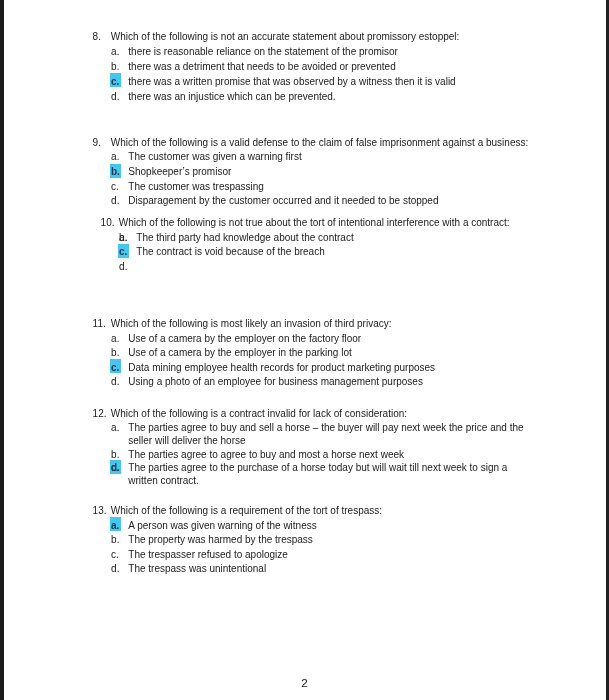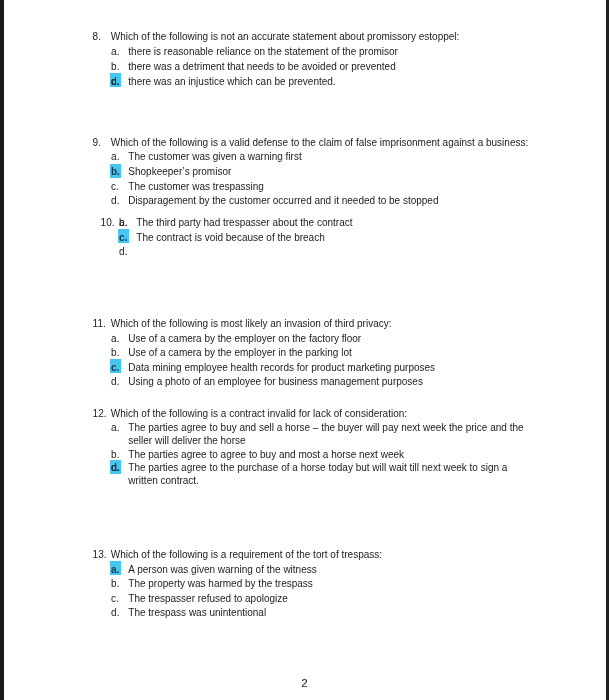--- a/index.html
+++ b/index.html
@@ -82,52 +82,52 @@
 <body>
 
 <div class="page">
   <div class="edge edge-left"></div>
   <div class="edge edge-right"></div>
   <div id="questions" class="questions">
       <div class="q" style="top: 30.3px;">
         <div class="q-stem" style="line-height:14.85px"><span class="q-num" style="line-height:14.85px">8.</span><span>Which of the following is not an accurate statement about promissory estoppel:</span></div>
         <div class="opt" style="line-height:14.85px"><span class="opt-label" style="line-height:14.85px">a.</span><span>there is reasonable reliance on the statement of the promisor</span></div>
         <div class="opt" style="line-height:14.85px"><span class="opt-label" style="line-height:14.85px">b.</span><span>there was a detriment that needs to be avoided or prevented</span></div>
-        <div class="opt" style="line-height:14.85px"><span class="opt-label hl" style="line-height:14.85px">c.</span></div>
+        <div class="opt" style="line-height:14.85px"><span class="opt-label hl" style="line-height:14.85px">c.</span><span>there was a written promise that was observed by a witness then it is valid</span></div>
         <div class="opt" style="line-height:14.85px"><span class="opt-label" style="line-height:14.85px">d.</span><span>there was an injustice which can be prevented.</span></div>
       </div>
       <div class="q" style="top: 135.8px;">
         <div class="q-stem" style="line-height:14.6px"><span class="q-num" style="line-height:14.6px">9.</span><span>Which of the following is a valid defense to the claim of false imprisonment against a business:</span></div>
         <div class="opt" style="line-height:14.6px"><span class="opt-label" style="line-height:14.6px">a.</span><span>The customer was given a warning first</span></div>
         <div class="opt" style="line-height:14.6px"><span class="opt-label hl" style="line-height:14.6px">b.</span><span>Shopkeeper’s promisor</span></div>
         <div class="opt" style="line-height:14.6px"><span class="opt-label" style="line-height:14.6px">c.</span><span>The customer was trespassing</span></div>
         <div class="opt" style="line-height:14.6px"><span class="opt-label" style="line-height:14.6px">d.</span><span>Disparagement by the customer occurred and it needed to be stopped</span></div>
       </div>
       <div class="q" style="top: 216px; padding-left: 8px;">
-        <div class="q-stem" style="line-height:14.5px"><span class="q-num" style="line-height:14.5px">10.</span></div>
+        <div class="q-stem" style="line-height:14.5px"><span class="q-num" style="line-height:14.5px">10.</span><span>Which of the following is not true about the tort of intentional interference with a contract:</span></div>
         <div class="opt" style="line-height:14.5px"><span class="opt-label" style="line-height:14.5px">a.</span></div>
-        <div class="opt" style="line-height:14.5px"><span class="opt-label" style="line-height:14.5px">b.</span><span>The third party had trespasser about the contract</span></div>
+        <div class="opt" style="line-height:14.5px"><span class="opt-label" style="line-height:14.5px">b.</span><span>The third party had knowledge about the contract</span></div>
         <div class="opt" style="line-height:14.5px"><span class="opt-label hl" style="line-height:14.5px">c.</span><span>The contract is void because of the breach</span></div>
         <div class="opt" style="line-height:14.5px"><span class="opt-label" style="line-height:14.5px">d.</span></div>
       </div>
       <div class="q" style="top: 317px;">
         <div class="q-stem" style="line-height:14.5px"><span class="q-num" style="line-height:14.5px">11.</span><span>Which of the following is most likely an invasion of third privacy:</span></div>
         <div class="opt" style="line-height:14.5px"><span class="opt-label" style="line-height:14.5px">a.</span><span>Use of a camera by the employer on the factory floor</span></div>
         <div class="opt" style="line-height:14.5px"><span class="opt-label" style="line-height:14.5px">b.</span><span>Use of a camera by the employer in the parking lot</span></div>
         <div class="opt" style="line-height:14.5px"><span class="opt-label hl" style="line-height:14.5px">c.</span><span>Data mining employee health records for product marketing purposes</span></div>
         <div class="opt" style="line-height:14.5px"><span class="opt-label" style="line-height:14.5px">d.</span><span>Using a photo of an employee for business management purposes</span></div>
       </div>
       <div class="q" style="top: 407.45px;">
         <div class="q-stem" style="line-height:13.36px"><span class="q-num" style="line-height:13.36px">12.</span><span>Which of the following is a contract invalid for lack of consideration:</span></div>
         <div class="opt" style="line-height:13.36px"><span class="opt-label" style="line-height:13.36px">a.</span><span>The parties agree to buy and sell a horse – the buyer will pay next week the price and the seller will deliver the horse</span></div>
         <div class="opt" style="line-height:13.36px"><span class="opt-label" style="line-height:13.36px">b.</span><span>The parties agree to agree to buy and most a horse next week</span></div>
         <div class="opt" style="line-height:13.36px"><span class="opt-label" style="line-height:13.36px">c.</span></div>
         <div class="opt" style="line-height:13.36px"><span class="opt-label hl" style="line-height:13.36px">d.</span><span>The parties agree to the purchase of a horse today but will wait till next week to sign a written contract.</span></div>
       </div>
-      <div class="q" style="top: 548px;">
+      <div class="q" style="top: 504px;">
         <div class="q-stem" style="line-height:14.5px"><span class="q-num" style="line-height:14.5px">13.</span><span>Which of the following is a requirement of the tort of trespass:</span></div>
         <div class="opt" style="line-height:14.5px"><span class="opt-label hl" style="line-height:14.5px">a.</span><span>A person was given warning of the witness</span></div>
         <div class="opt" style="line-height:14.5px"><span class="opt-label" style="line-height:14.5px">b.</span><span>The property was harmed by the trespass</span></div>
         <div class="opt" style="line-height:14.5px"><span class="opt-label" style="line-height:14.5px">c.</span><span>The trespasser refused to apologize</span></div>
         <div class="opt" style="line-height:14.5px"><span class="opt-label" style="line-height:14.5px">d.</span><span>The trespass was unintentional</span></div>
       </div>
     </div>
   <div class="pagenum" style="top: 675.6px;">2</div>
 </div>
 

